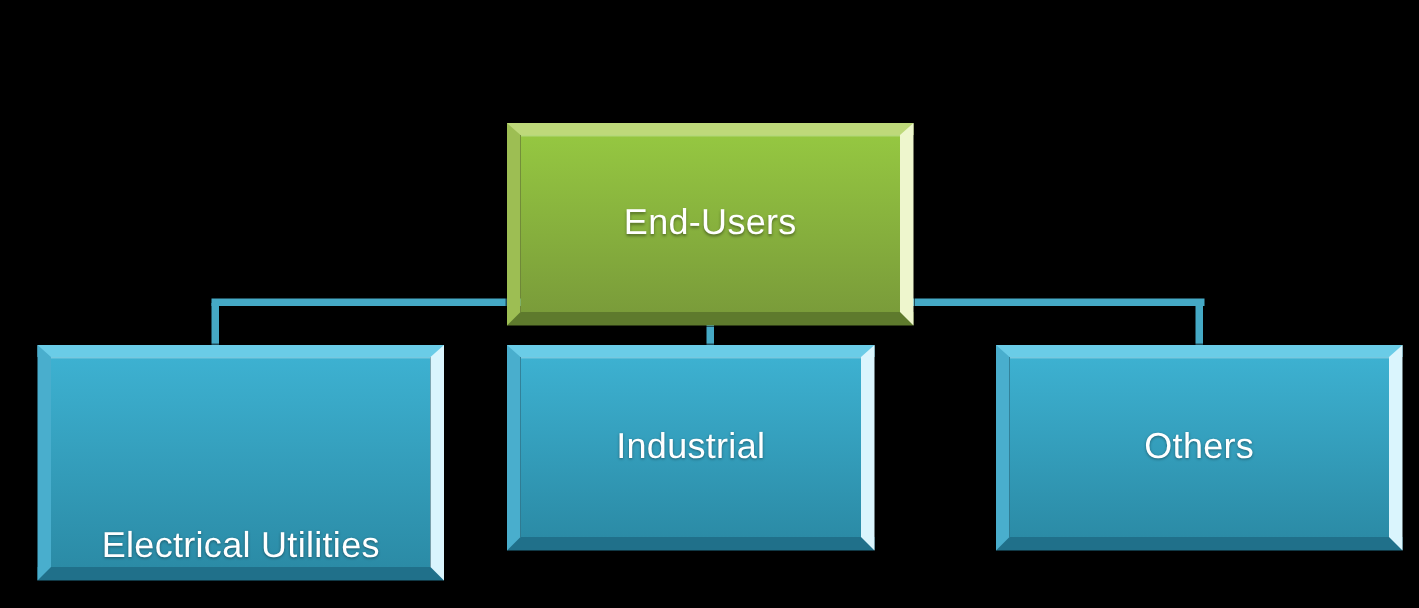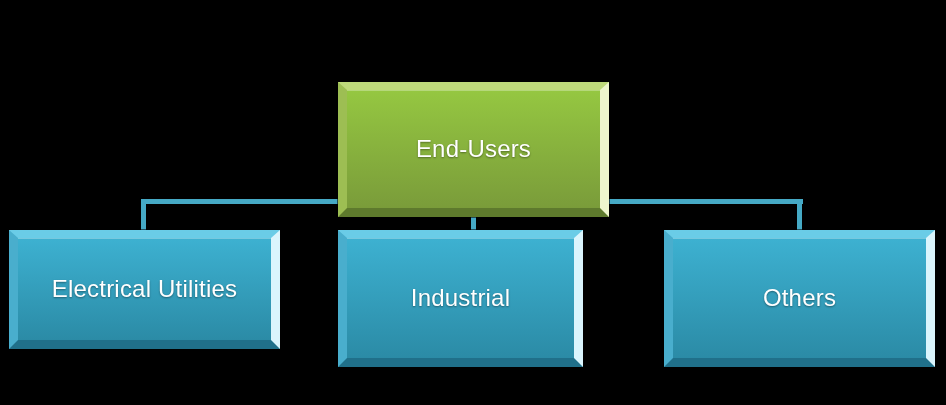--- a/index.html
+++ b/index.html
@@ -44,21 +44,21 @@
   .node-blue {
     border-top-color: #6acce7;
     border-left-color: #49aecd;
     border-right-color: #daf5fd;
     border-bottom-color: #20708a;
     background: linear-gradient(180deg, #3db1d1 0%, #2b8ba6 100%);
     box-shadow: inset 0 1px 0 rgba(255,255,255,0.30), 0 0 0 1px rgba(0,0,0,0.55);
   }
   
   #node-root   { left: 338px; top: 38px;  width: 271px; height: 135px; margin-top: 44px; }
-  #node-child0 { left: 9px;   top: 230px; width: 271px; height: 119px; }
+  #node-child0 { left: 25px;   top: 230px; width: 271px; height: 157px; align-items: flex-end; }
   #node-child1 { left: 338px; top: 230px; width: 245px; height: 137px; }
   #node-child2 { left: 664px; top: 230px; width: 271px; height: 137px; }
 
   .connector {
     position: absolute;
     background: #45a9c5;
   }
   #conn-stem        { left: 471px; top: 173px; width: 5px;   height: 57px; }
   #conn-horizontal  { left: 141px; top: 199px; width: 662px; height: 5px;  }
   #conn-drop-left   { left: 141px; top: 202px; width: 5px;   height: 28px; }

